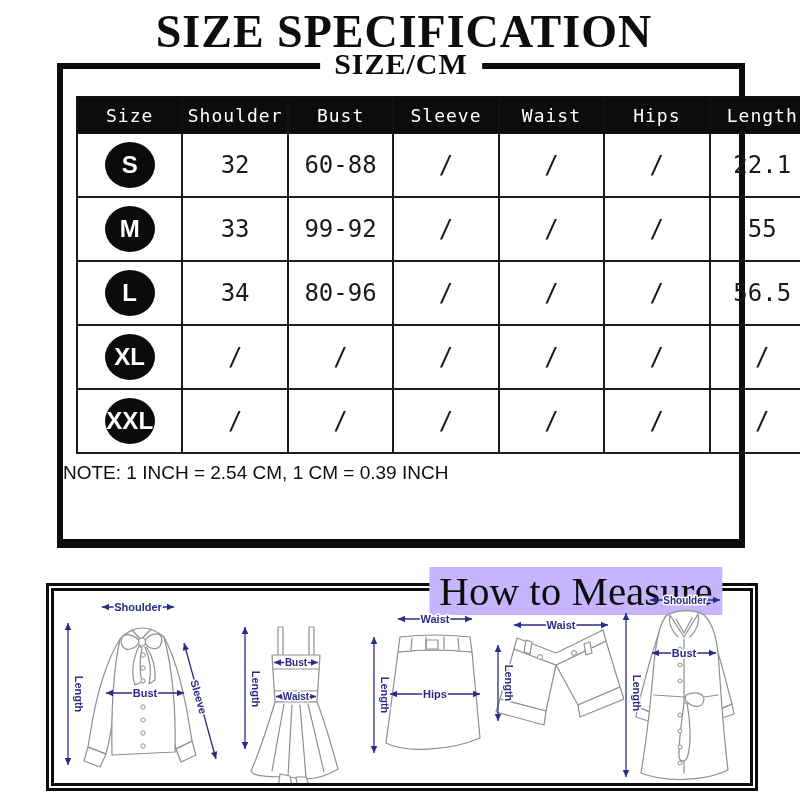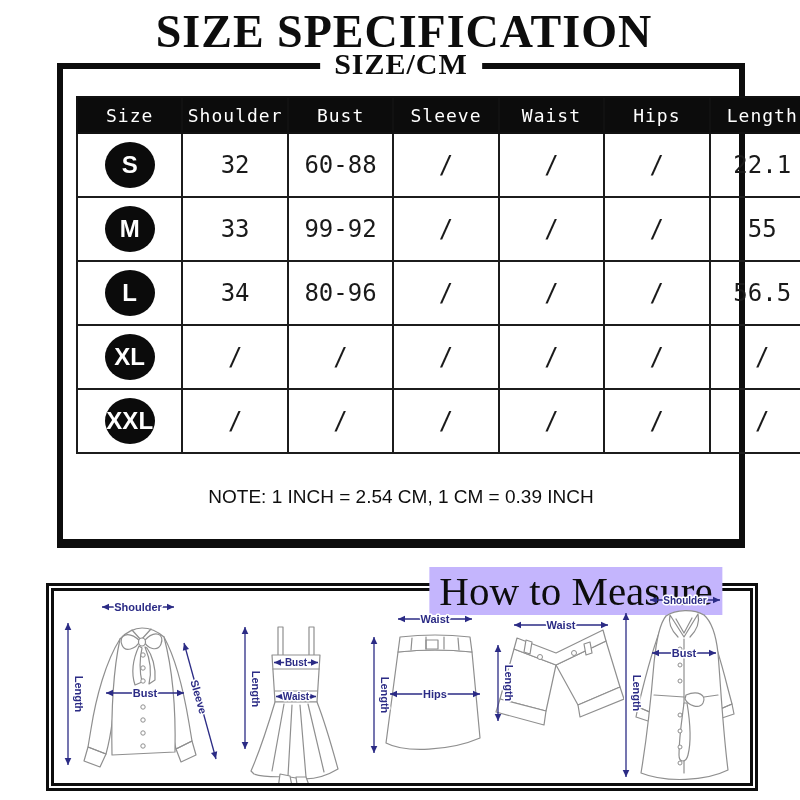--- a/index.html
+++ b/index.html
@@ -30,21 +30,21 @@
   }
   table.size-table td{
     border:2px solid #1c1c1c;text-align:center;vertical-align:middle;height:62px;padding:0;
     font-family:"DejaVu Sans Mono",monospace;font-size:24px;color:#1a1a1a;
   }
   .size-circle{
     display:inline-flex;align-items:center;justify-content:center;
     width:50px;height:46px;border-radius:50%;background:#0b0b0b;color:#fff;
     font-family:"Liberation Sans",sans-serif;font-weight:bold;font-size:24px;white-space:nowrap;
   }
-  .notes{margin-top:28px;text-align:center;}
+  .notes{margin-top:4px;}
   .note-line{font-size:19px;line-height:30px;color:#0e0e0e;}
   .measure-box{
     position:absolute;left:46px;top:583px;width:712px;height:208px;box-sizing:border-box;
     border:8px double #0d0d0d;background:#fff;
   }
   .measure-legend{
     position:absolute;top:-24px;left:75%;transform:translateX(-50%);
     background:#c4b5fd;padding:0 10px;white-space:nowrap;
     font-family:"Liberation Serif",serif;font-size:41px;color:#0d0d0d;
   }

